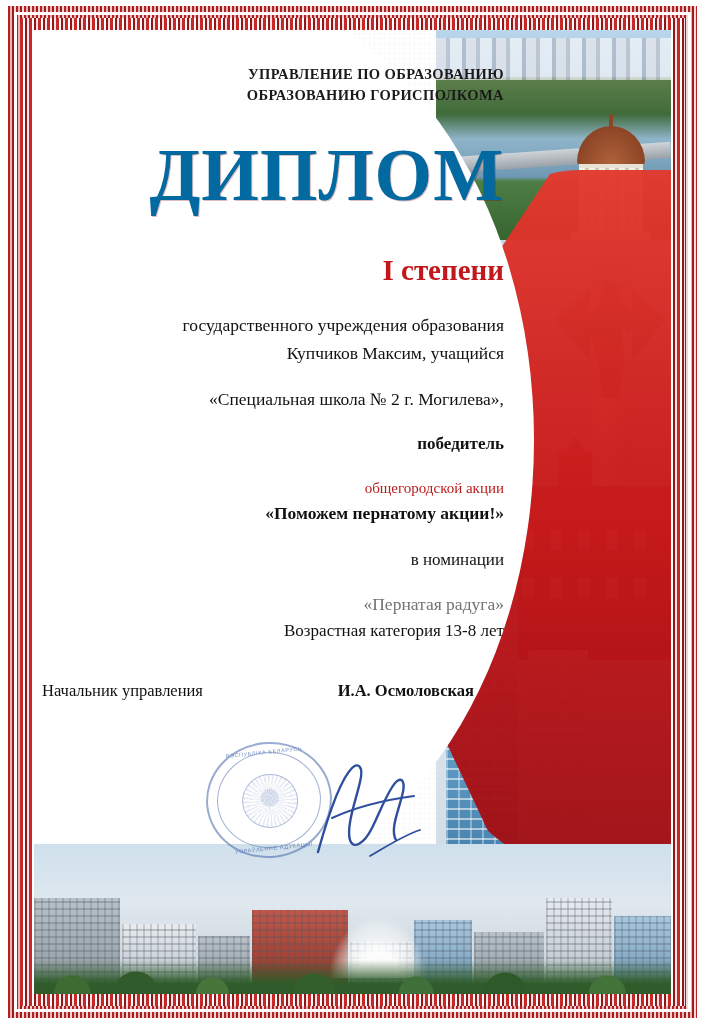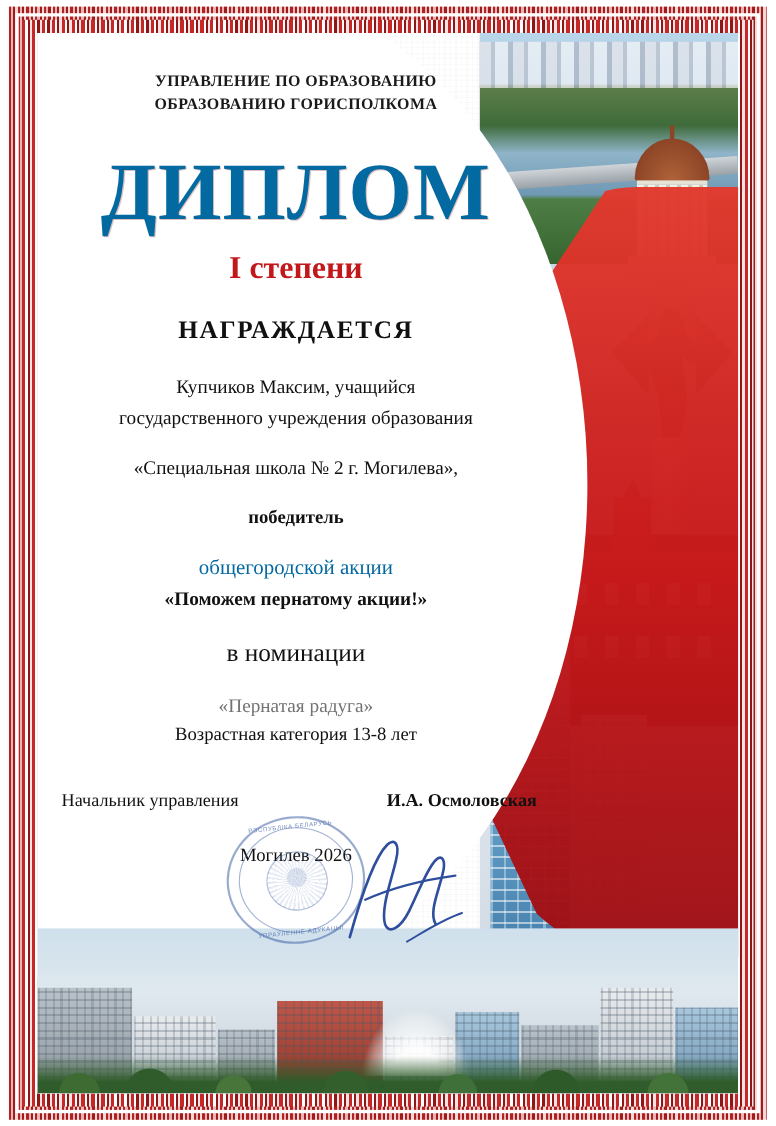--- a/index.html
+++ b/index.html
@@ -263,21 +263,21 @@
     background: radial-gradient(ellipse at 50% 100%, rgba(255,255,255,.95) 0 30%, rgba(255,255,255,.35) 60%, rgba(255,255,255,0) 72%);
   }
 
   
   .content {
     position: absolute;
     left: 0; top: 0;
     width: 470px;
     height: 964px;
     z-index: 5;
-    text-align: center;
+    text-align: right;
     color: #111;
   }
   .org {
     margin-top: 34px;
     font-size: 14.5px;
     font-weight: bold;
     letter-spacing: .4px;
     line-height: 1.45;
     color: #1a1a1a;
     font-family: "Liberation Serif", serif;
@@ -286,21 +286,21 @@
     margin-top: 32px;
     font-family: "Liberation Serif", serif;
     font-size: 74px;
     font-weight: bold;
     letter-spacing: 1px;
     color: #0369a1;
     text-shadow: 1px 1px 0 rgba(120,0,0,.25);
     line-height: 1;
   }
   .degree {
-    margin-top: 16px;
+    margin-top: 42px;
     font-size: 29px;
     font-weight: bold;
     color: #c2181c;
   }
   .awarded {
     margin-top: 26px;
     font-size: 23px;
     font-weight: bold;
     letter-spacing: 1.5px;
     color: #111;
@@ -317,50 +317,49 @@
     color: #111;
   }
   .winner {
     margin-top: 24px;
     font-size: 17px;
     color: #111;
     font-weight: bold;
   }
   .action-line {
     margin-top: 26px;
-    font-size: 19px;
-    color: #0369a1;
+    font-size: 15px;
+    color: #b91c1c;
   }
   .action-name {
     margin-top: 6px;
     font-size: 17.5px;
     font-weight: bold;
     color: #111;
   }
   .nomination-label {
     margin-top: 26px;
-    font-size: 23px;
+    font-size: 17px;
     color: #111;
   }
   .nomination-name {
     margin-top: 24px;
     font-size: 17.5px;
     font-weight: normal;
     color: #737373;
   }
   .age {
     margin-top: 6px;
     font-size: 17px;
     color: #111;
   }
   .signature-row {
     position: relative;
     margin-top: 40px;
     width: 440px;
-    margin-left: 14px;
     display: flex;
     justify-content: space-between;
     align-items: baseline;
     font-size: 16.5px;
   }
   .sig-left { padding-left: 8px; }
   .sig-right { font-weight: bold; padding-right: 0; }
   .city {
     margin-top: 30px;
     font-size: 17px;
@@ -517,45 +516,43 @@
 
       <div class="org">
         <div>УПРАВЛЕНИЕ ПО ОБРАЗОВАНИЮ</div>
         <div>ОБРАЗОВАНИЮ ГОРИСПОЛКОМА</div>
       </div>
 
       <div class="title">ДИПЛОМ</div>
 
       <div class="degree">I степени</div>
 
-      <div class="awarded">НАГРАЖДАЕТСЯ</div>
 
       <div class="recipient">
+        <div>государственного учреждения образования</div>
         <div>Купчиков Максим, учащийся</div>
-        <div>государственного учреждения образования</div>
       </div>
 
       <div class="school">«Специальная школа № 2 г. Могилева»,</div>
 
       <div class="winner">победитель</div>
 
       <div class="action-line">общегородской акции</div>
       <div class="action-name">«Поможем пернатому акции!»</div>
 
       <div class="nomination-label">в номинации</div>
 
       <div class="nomination-name">«Пернатая радуга»</div>
       <div class="age">Возрастная категория 13-8 лет</div>
 
       <div class="signature-row">
         <div class="sig-left">Начальник управления</div>
         <div class="sig-right">И.А. Осмоловская</div>
       </div>
 
-      <div class="city">Могилев 2026</div>
     </div>
 
     <div class="seal">
       <div class="seal-text-top">РЭСПУБЛІКА БЕЛАРУСЬ</div>
       <div class="seal-core"></div>
       <div class="seal-text-bot">УПРАЎЛЕННЕ АДУКАЦЫІ</div>
     </div>
 
     <svg class="sign-stroke" viewBox="0 0 120 110">
       <path d="M8,96 C18,60 30,24 42,12 C48,6 54,10 50,26 C46,44 36,70 40,84 C43,94 54,88 62,72 C70,56 78,34 86,26 C92,20 96,26 92,40 C88,56 80,74 86,84" fill="none" stroke="#2f4f9e" stroke-width="2.4" stroke-linecap="round"></path>

